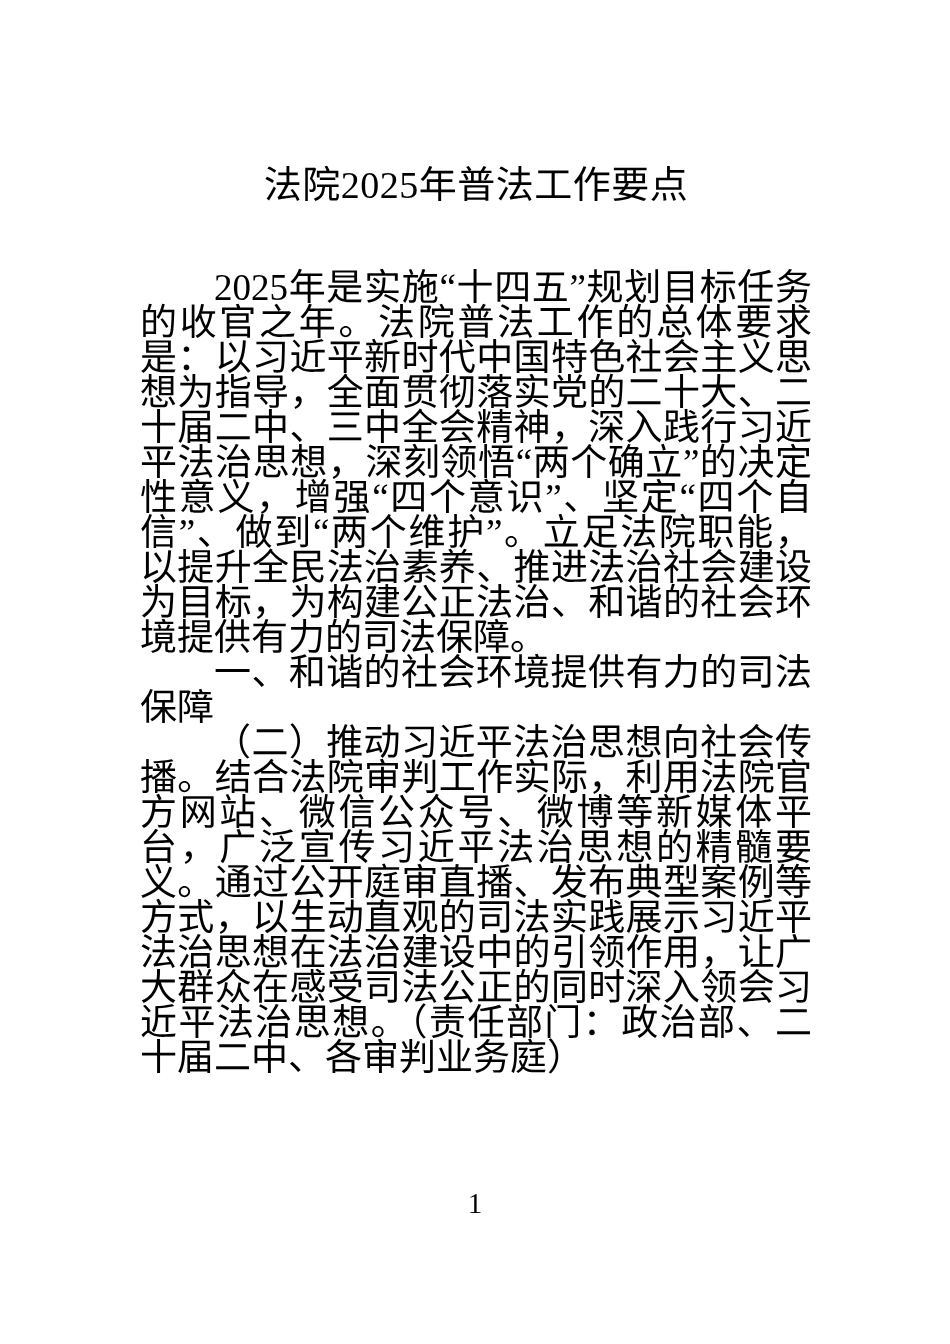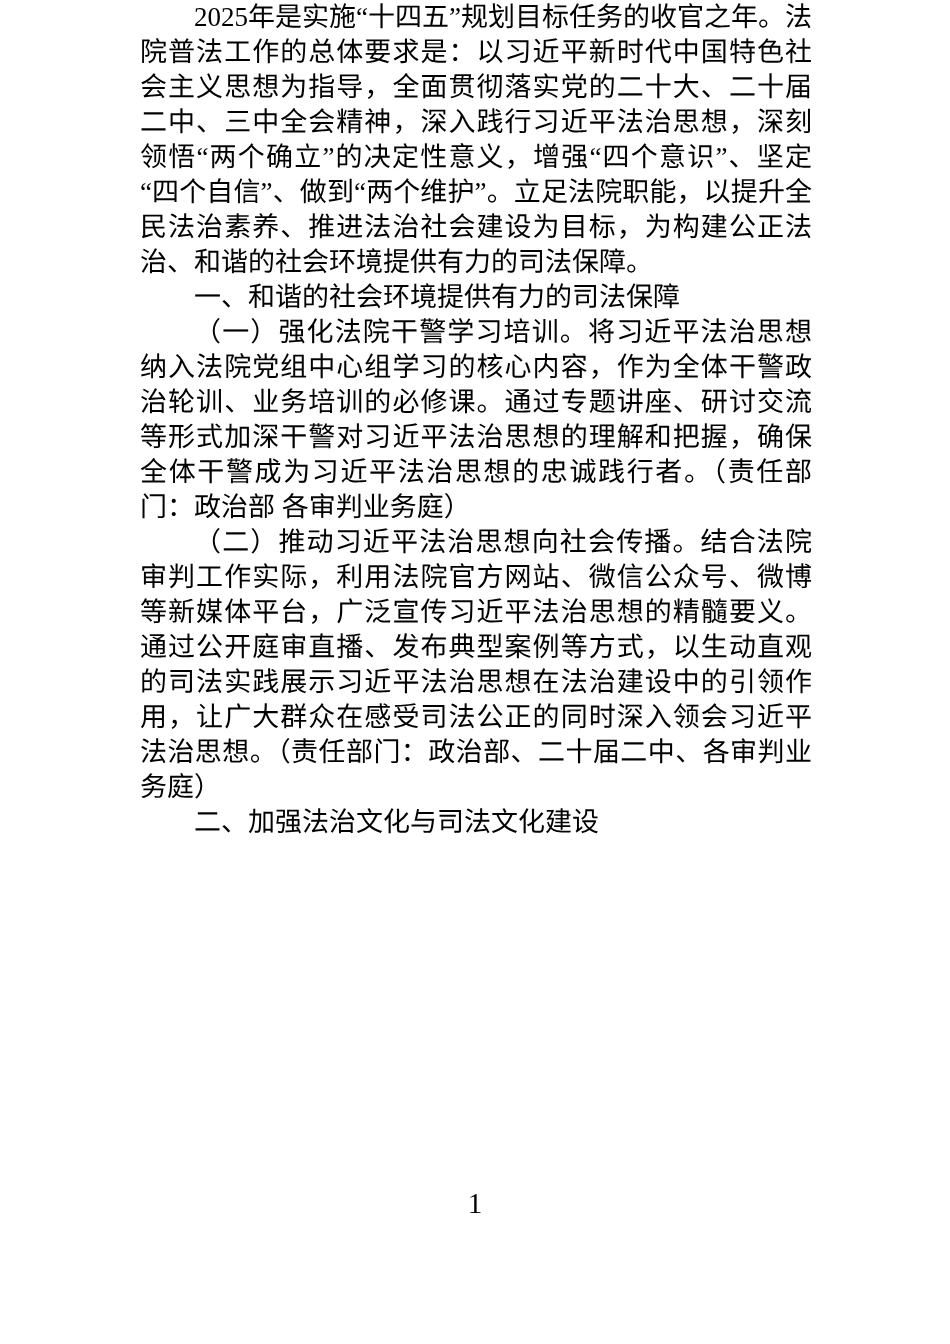--- a/index.html
+++ b/index.html
@@ -26,21 +26,21 @@
     margin: 156px 0 56px 0;
     font-size: 38px;
     font-weight: 500;
     line-height: 58px;
     text-align: center;
     letter-spacing: 0.5px;
     white-space: nowrap;
   }
   .para {
     margin: 0;
-    font-size: 27px;
+    font-size: 37px;
     line-height: 35px;
     text-align: justify;
     text-justify: inter-character;
     text-indent: 2em;
     word-break: break-all;
     overflow-wrap: anywhere;
   }
   .page-footer {
     position: absolute;
     top: 1186px;
@@ -49,29 +49,28 @@
     text-align: center;
     font-size: 29px;
     line-height: 35px;
   }
 </style>
 </head>
 <body>
 
 <div class="page">
   <div class="content">
+    <h1 class="doc-title">法院2025年普法工作要点</h1>
 
     <p class="para">2025年是实施“十四五”规划目标任务的收官之年。法院普法工作的总体要求是：以习近平新时代中国特色社会主义思想为指导，全面贯彻落实党的二十大、二十届二中、三中全会精神，深入践行习近平法治思想，深刻领悟“两个确立”的决定性意义，增强“四个意识”、坚定“四个自信”、做到“两个维护”。立足法院职能，以提升全民法治素养、推进法治社会建设为目标，为构建公正法治、和谐的社会环境提供有力的司法保障。</p>
 
     <p class="para">一、和谐的社会环境提供有力的司法保障</p>
 
-    <p class="para">（一）强化法院干警学习培训。将习近平法治思想纳入法院党组中心组学习的核心内容，作为全体干警政治轮训、业务培训的必修课。通过专题讲座、研讨交流等形式加深干警对习近平法治思想的理解和把握，确保全体干警成为习近平法治思想的忠诚践行者。（责任部门：政治部 各审判业务庭）</p>
 
     <p class="para">（二）推动习近平法治思想向社会传播。结合法院审判工作实际，利用法院官方网站、微信公众号、微博等新媒体平台，广泛宣传习近平法治思想的精髓要义。通过公开庭审直播、发布典型案例等方式，以生动直观的司法实践展示习近平法治思想在法治建设中的引领作用，让广大群众在感受司法公正的同时深入领会习近平法治思想。（责任部门：政治部、二十届二中、各审判业务庭）</p>
 
-    <p class="para">二、加强法治文化与司法文化建设</p>
 
   </div>
 
   <div class="page-footer">
     <span>1</span>
   </div>
 </div>
 
 </body></html>

